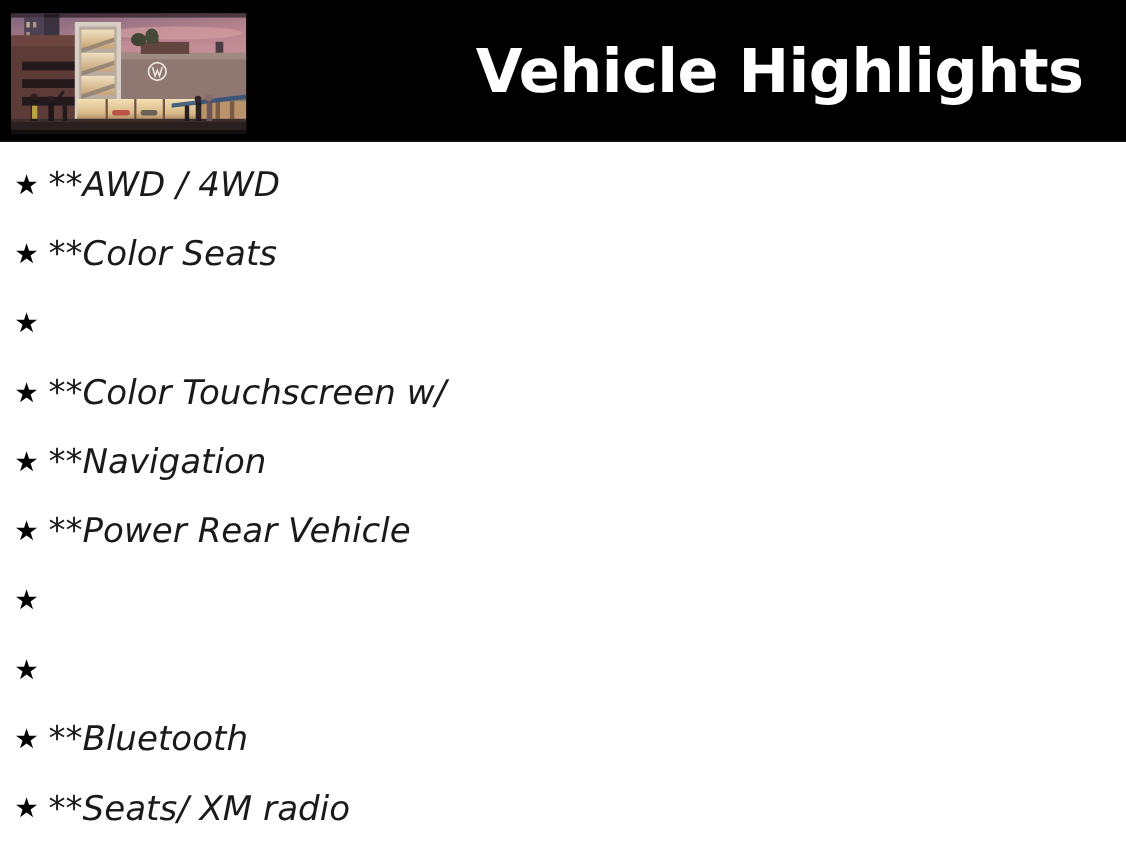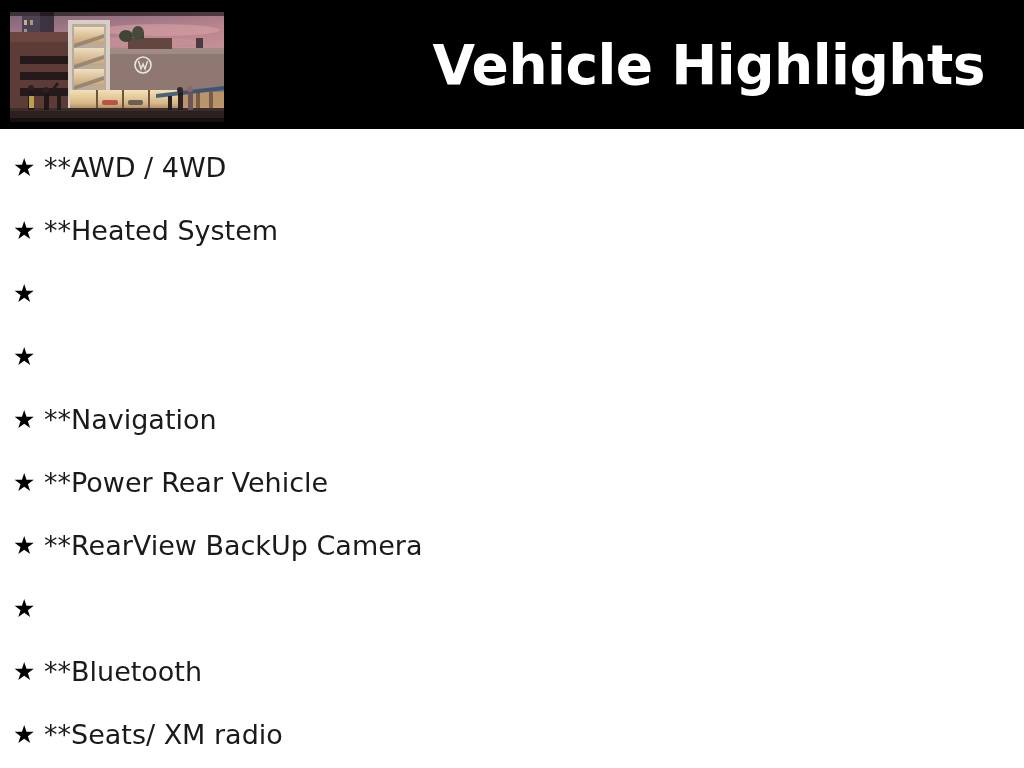--- a/index.html
+++ b/index.html
@@ -81,23 +81,24 @@
     width: 31px;
     flex: 0 0 31px;
     color: #000000;
     font-family: "DejaVu Sans", sans-serif;
     font-size: 25px;
     line-height: 1;
   }
   .bullet-text {
     color: #1a1a1a;
     font-family: "DejaVu Sans", sans-serif;
-    font-size: 27px;
+    font-size: 31px;
     line-height: 34px;
     white-space: nowrap;
+    font-style: italic;
   }
 </style>
 </head>
 <body>
 
 <div class="slide">
 
   <div class="header-band">
 
     <div class="photo-thumb">
@@ -211,39 +212,39 @@
     <div class="header-title">Vehicle Highlights</div>
   </div>
 
   <ul class="bullet-list">
     <li class="bullet-item">
       <span class="bullet-star">★</span>
       <span class="bullet-text">**AWD / 4WD</span>
     </li>
     <li class="bullet-item">
       <span class="bullet-star">★</span>
-      <span class="bullet-text">**Heated System</span>
-    </li>
-    <li class="bullet-item">
-      <span class="bullet-star">★</span>
-    </li>
-    <li class="bullet-item">
-      <span class="bullet-star">★</span>
+      <span class="bullet-text">**Color Seats</span>
+    </li>
+    <li class="bullet-item">
+      <span class="bullet-star">★</span>
+    </li>
+    <li class="bullet-item">
+      <span class="bullet-star">★</span>
+      <span class="bullet-text">**Color Touchscreen w/</span>
     </li>
     <li class="bullet-item">
       <span class="bullet-star">★</span>
       <span class="bullet-text">**Navigation</span>
     </li>
     <li class="bullet-item">
       <span class="bullet-star">★</span>
       <span class="bullet-text">**Power Rear Vehicle</span>
     </li>
     <li class="bullet-item">
       <span class="bullet-star">★</span>
-      <span class="bullet-text">**RearView BackUp Camera</span>
     </li>
     <li class="bullet-item">
       <span class="bullet-star">★</span>
     </li>
     <li class="bullet-item">
       <span class="bullet-star">★</span>
       <span class="bullet-text">**Bluetooth</span>
     </li>
     <li class="bullet-item">
       <span class="bullet-star">★</span>

